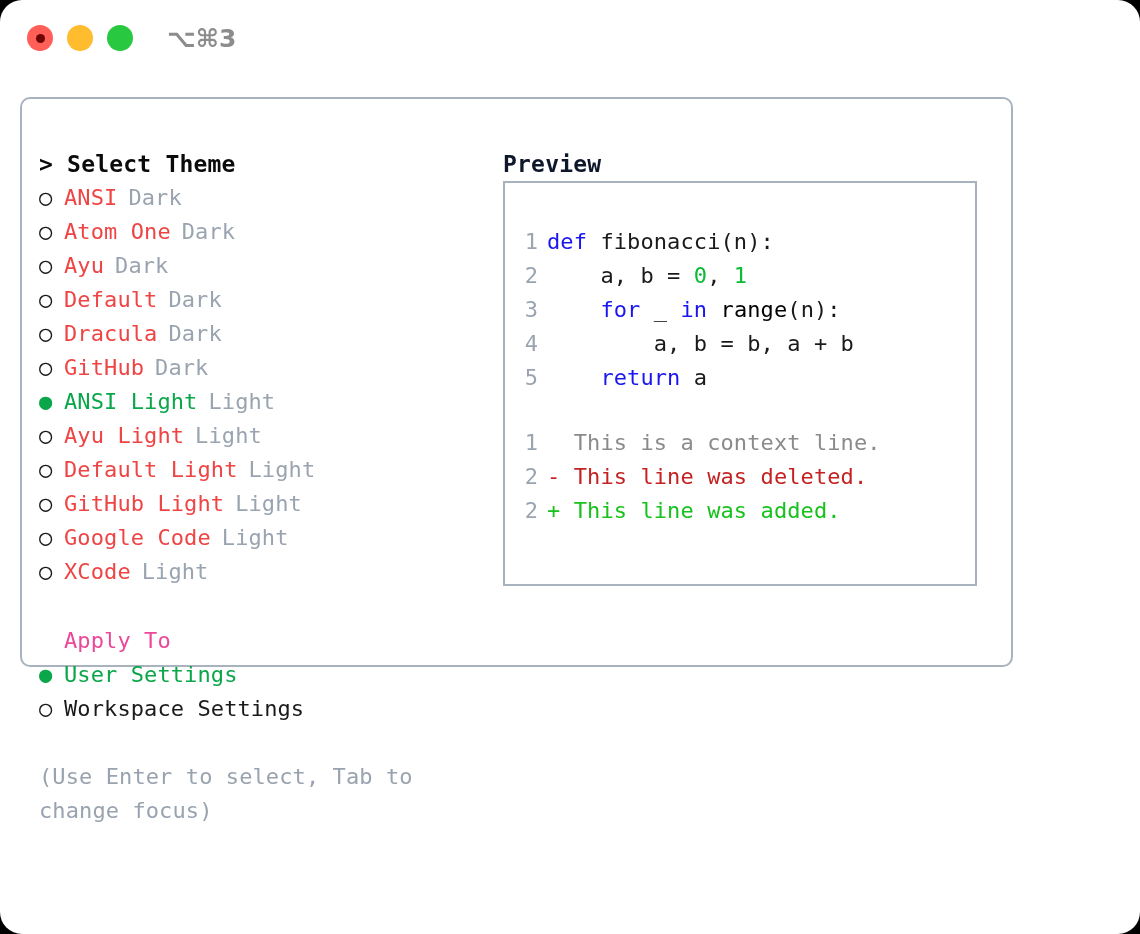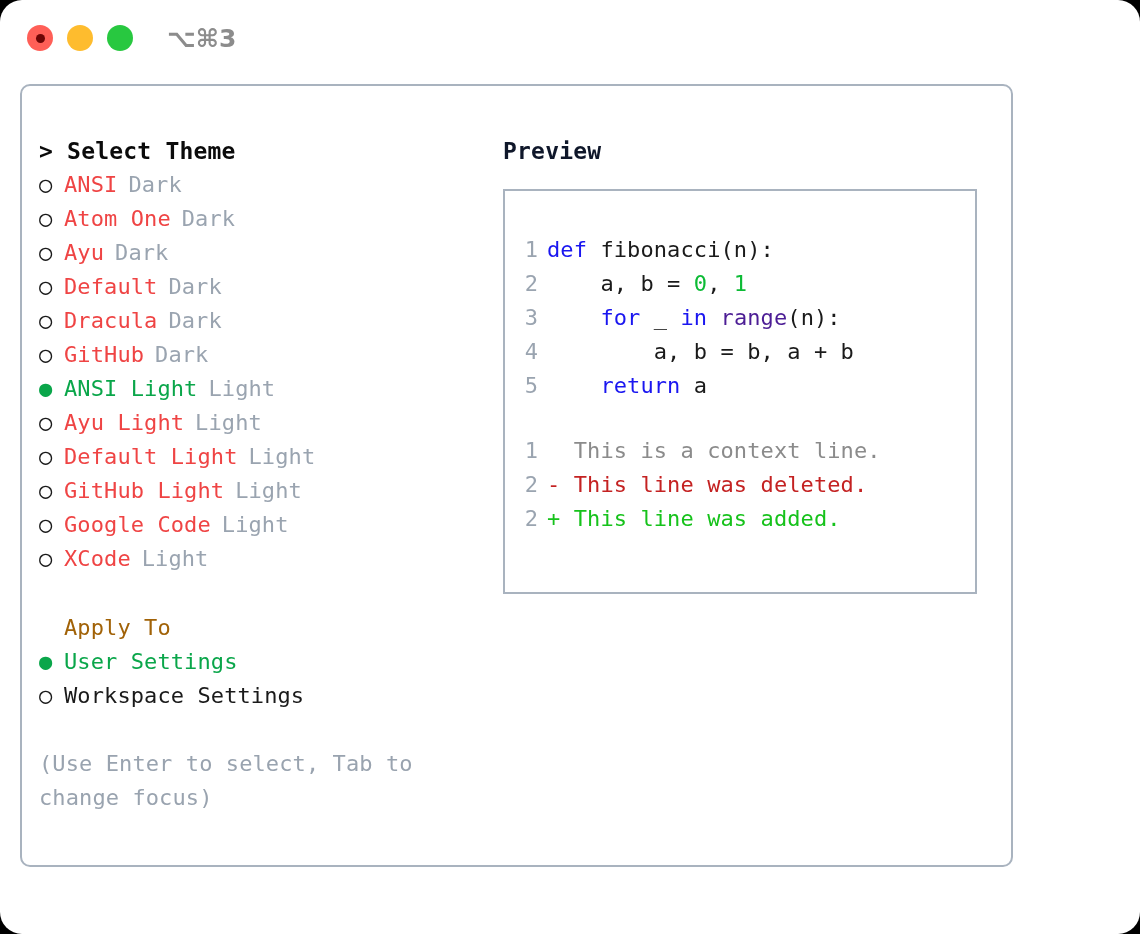--- a/index.html
+++ b/index.html
@@ -68,23 +68,23 @@
     color: #8c8c8c;
     letter-spacing: 0px;
     line-height: 34px;
     white-space: pre;
   }
 
   
   .panel {
     position: absolute;
     left: 20px;
-    top: 84px;
+    top: 97px;
     width: 993px;
-    height: 783px;
+    height: 570px;
     border: 2px solid #a9b3bf;
     border-radius: 10px;
     box-sizing: border-box;
     background: #ffffff;
   }
 
   .panel-body {
     position: absolute;
     left: 0; top: 0;
     width: 100%; height: 100%;
@@ -129,21 +129,21 @@
   .theme-row.selected .theme-name { color: #0aa64a; text-align: center; }
   .theme-kind {
     color: #9aa4b0;
     padding-left: 11px;
   }
   .theme-row.selected .theme-kind { color: #9aa4b0; }
 
   .apply-block { margin-top: 35px; }
   .apply-title {
     font-size: 22px;
-    color: #a16207;
+    color: #ec4899;
     line-height: 34px;
     padding-left: 25px;
     white-space: pre;
     letter-spacing: 0.1px;
   }
   .apply-row {
     display: flex;
     align-items: baseline;
     line-height: 34px;
     height: 34px;
@@ -172,21 +172,20 @@
   }
   .preview-title {
     font-size: 23px;
     font-weight: 700;
     color: #0f172a;
     line-height: 34px;
     white-space: pre;
     letter-spacing: 0.2px;
   }
   .preview-box {
-    margin-top: 21px;
     width: 474px;
     height: 405px;
     border: 2px solid #a9b3bf;
     box-sizing: border-box;
     background: #ffffff;
     position: relative;
   }
   .code-area {
     position: absolute;
     left: 11px;
@@ -201,21 +200,21 @@
     letter-spacing: 0.1px;
   }
   .ln {
     color: #9aa4b0;
     display: inline-block;
     width: 22px;
     text-align: right;
     margin-right: 9px;
   }
   .tok-kw    { color: #1a16f0; }
-  .tok-fn    { color: #4c1d95; }
+  .tok-fn    { color: #000000; }
   .tok-num   { color: #0cbb35; }
   .tok-plain { color: #1a1a1a; }
 
   .diff-area {
     position: absolute;
     left: 11px;
     top: 243px;
     right: 6px;
   }
   .diff-line {

